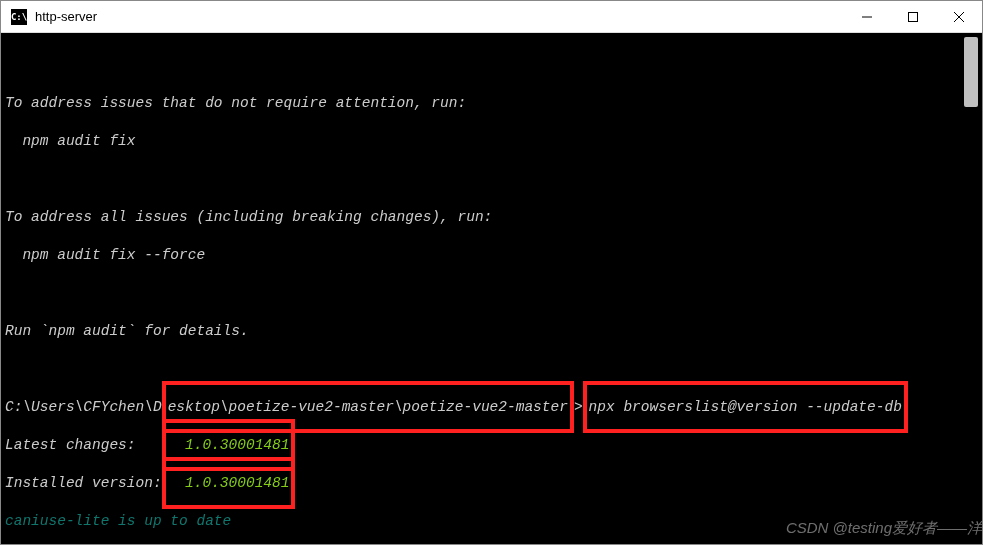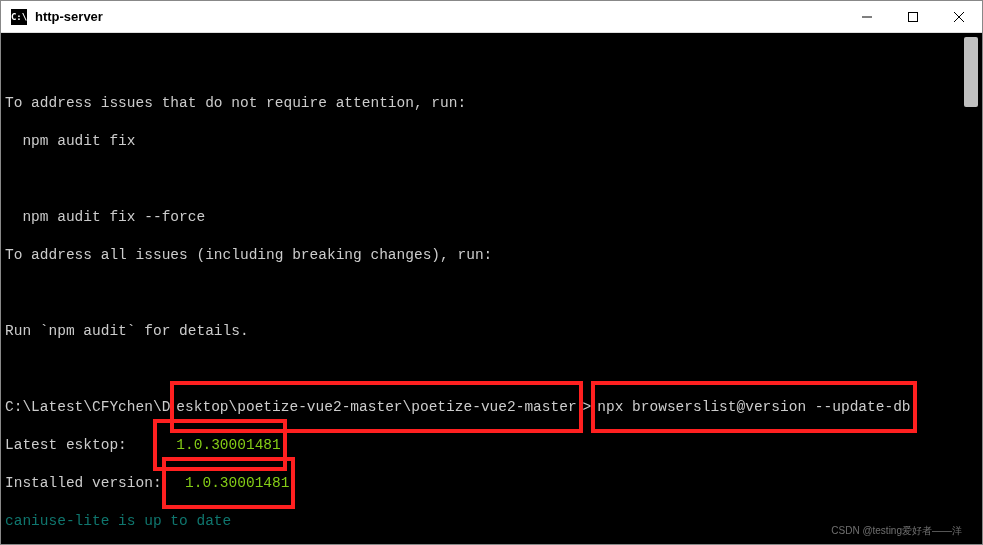--- a/index.html
+++ b/index.html
@@ -35,39 +35,40 @@
     margin: 0 8px 0 10px;
     background: #000;
     display: inline-flex;
     align-items: center;
     justify-content: center;
     font-size: 9px;
     color: #fff;
     font-family: "Consolas", monospace;
     font-weight: bold;
   }
-  .titlebar .title { flex: 1; font-weight: bold; }
+  .titlebar .title { flex: 1; }
   .winbtn {
     width: 46px;
     height: 32px;
     display: flex;
     align-items: center;
     justify-content: center;
     font-family: "Segoe UI", sans-serif;
     font-size: 14px;
     color: #000;
   }
   .winbtn svg { width: 10px; height: 10px; }
   .terminal {
     flex: 1;
     background: #000;
     color: #ccc;
     padding: 4px 0 4px 4px;
     position: relative;
     overflow: hidden;
+    font-style: italic;
   }
   .term-content {
     white-space: pre;
     line-height: 19px;
   }
   .ln { display: block; }
   .green-dark { color: #0f766e; }
   .green-bright { color: #84cc16; }
   .redbox {
     border: 4px solid #ff2020;
@@ -79,24 +80,24 @@
     top: 4px;
     right: 4px;
     width: 14px;
     height: 70px;
     background: #c0c0c0;
     border-radius: 2px;
   }
   .watermark {
     position: absolute;
     bottom: 6px;
-    right: 20px;
+    right: 0;
     color: rgba(200,200,200,0.55);
     font-family: "Segoe UI", sans-serif;
-    font-size: 10px;
+    font-size: 15px;
     white-space: nowrap;
     pointer-events: none;
   }
 </style>
 </head>
 <body>
 
 <div class="window">
   <div class="titlebar">
     <span class="icon">C:\</span>
@@ -118,27 +119,27 @@
         </svg>
     </div>
   </div>
 
   <div class="terminal">
     <div class="term-content">
 <span class="ln"> </span>
 <span class="ln">To address issues that do not require attention, run:</span>
 <span class="ln">  npm audit fix</span>
 <span class="ln"> </span>
+<span class="ln">To address all issues (including breaking changes), run:</span>
 <span class="ln">  npm audit fix --force</span>
-<span class="ln">To address all issues (including breaking changes), run:</span>
 <span class="ln"> </span>
 <span class="ln">Run `npm audit` for details.</span>
 <span class="ln"> </span>
-<span class="ln"><span>C:\Latest\CFYchen\D</span><span class="redbox"><span>esktop\poetize-vue2-master\poetize-vue2-master</span></span><span>&gt;</span><span class="redbox"><span>npx browserslist@version --update-db</span></span></span>
-<span class="ln"><span>Latest esktop:   </span><span class="redbox green-bright"><span>  1.0.30001481</span></span></span>
+<span class="ln"><span>C:\Users\CFYchen\D</span><span class="redbox"><span>esktop\poetize-vue2-master\poetize-vue2-master</span></span><span>&gt;</span><span class="redbox"><span>npx browserslist@version --update-db</span></span></span>
+<span class="ln"><span>Latest changes:   </span><span class="redbox green-bright"><span>  1.0.30001481</span></span></span>
 <span class="ln"><span>Installed version:</span><span class="redbox green-bright"><span>  1.0.30001481</span></span></span>
 <span class="ln green-dark">caniuse-lite is up to date</span>
 
 
 
 
 
 
 
 

